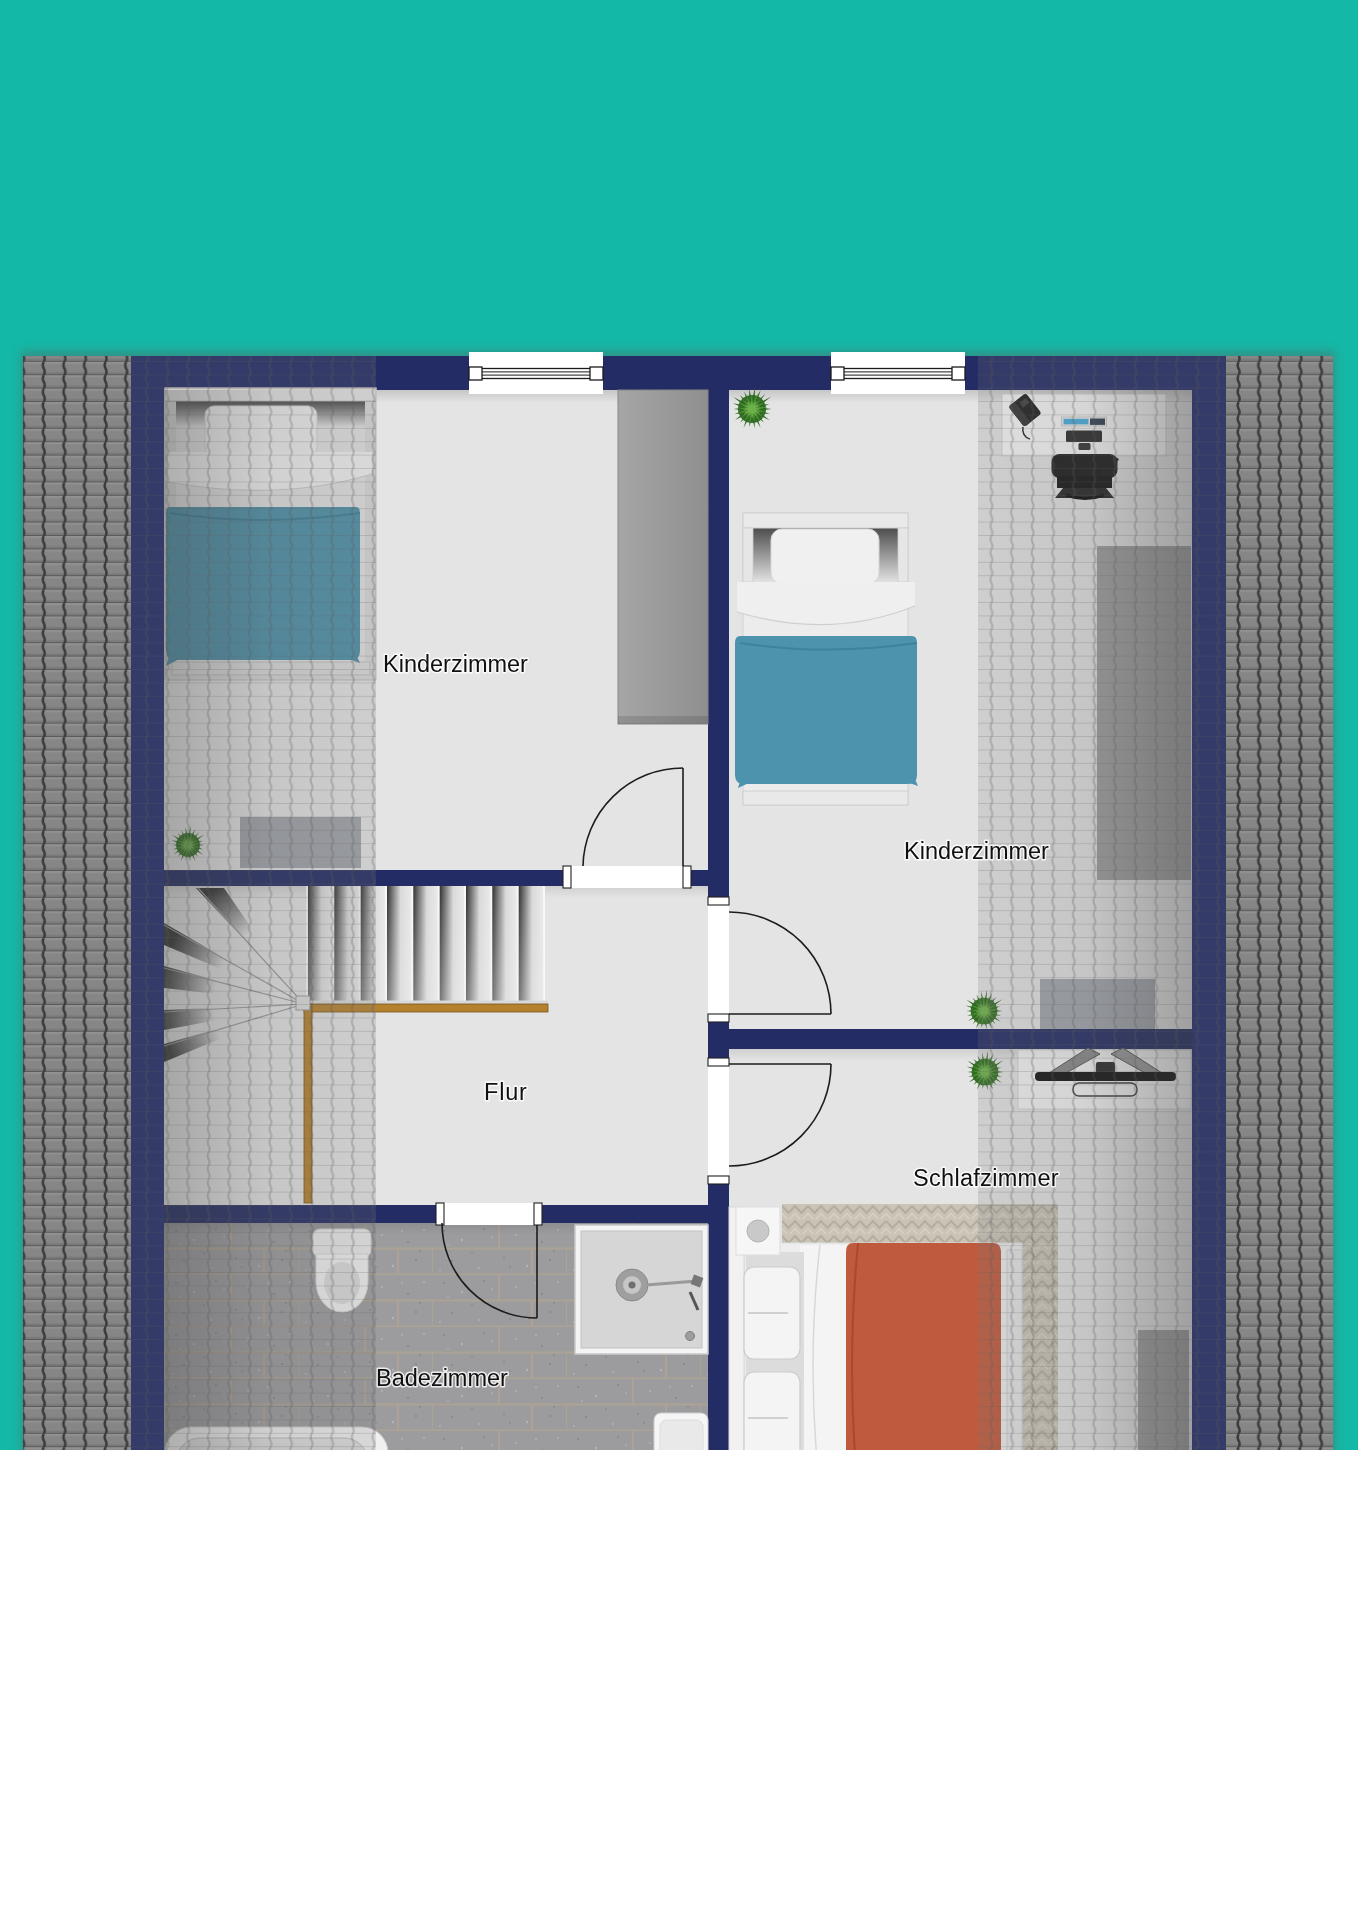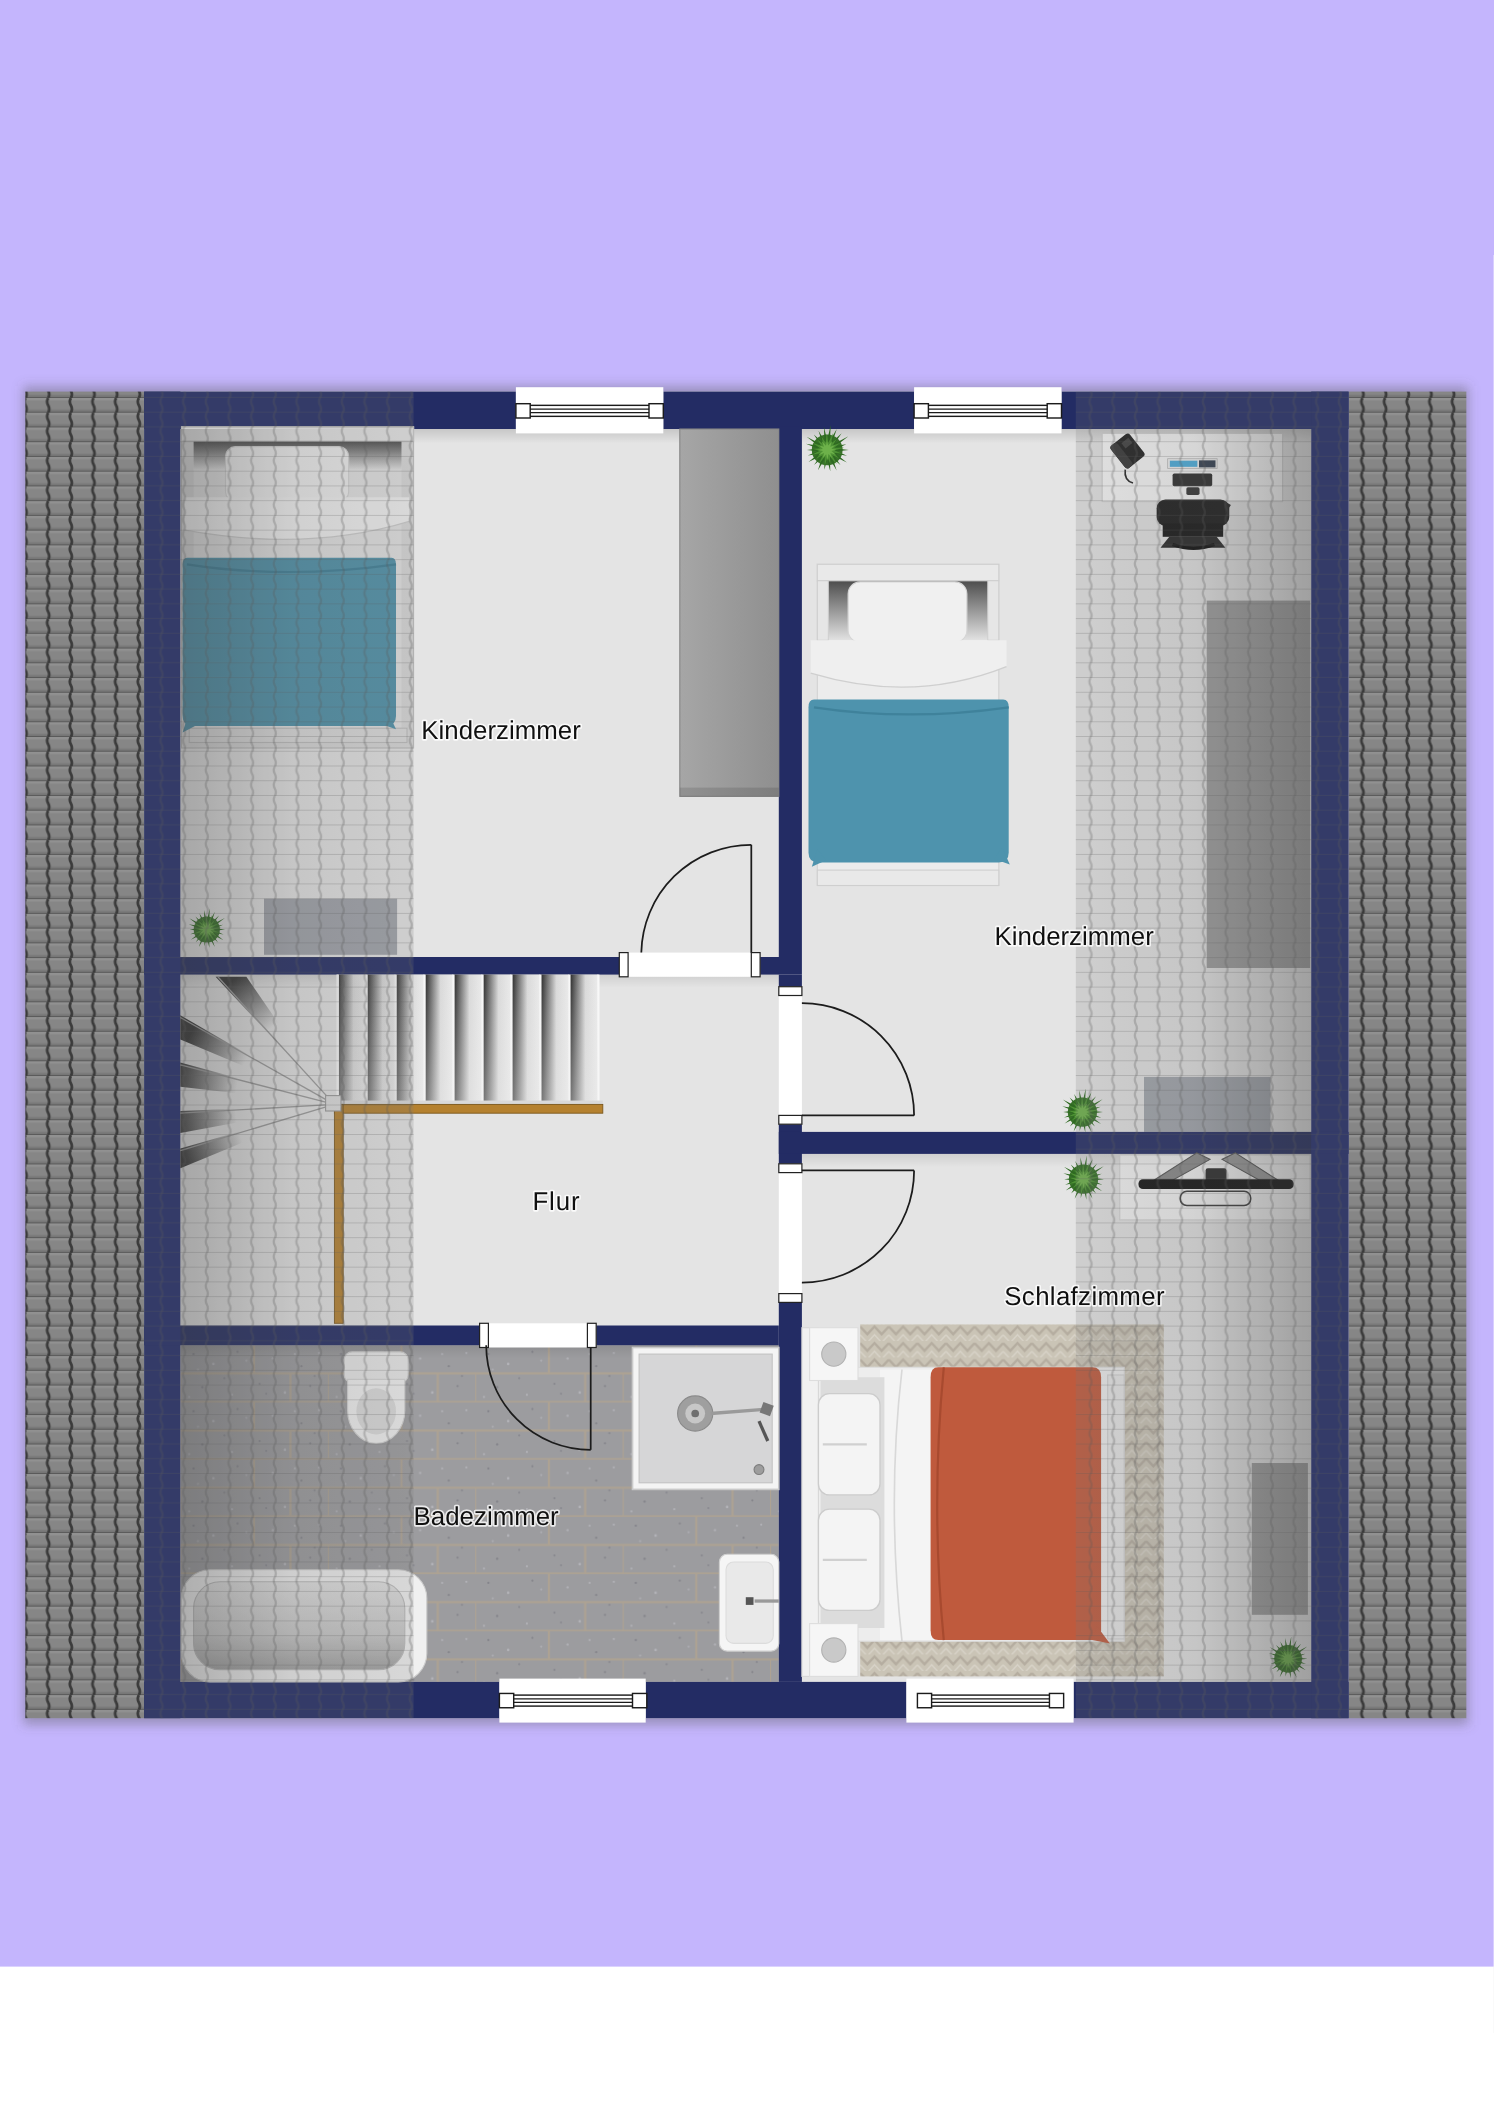--- a/index.html
+++ b/index.html
@@ -1,16 +1,16 @@
 <!DOCTYPE html>
 <html><head>
 <meta charset="utf-8">
 <style>
   html,body{margin:0;padding:0;background:#ffffff;}
-  .page{position:relative;width:1358px;height:1788px;background:#c4b5fd;overflow:hidden;
+  .page{position:relative;width:1358px;height:1450px;background:#14b8a6;overflow:hidden;
         font-family:"Liberation Sans", sans-serif;}
   svg{display:block;}
 </style>
 </head>
 <body>
 <div class="page">
 <svg width="1358" height="1920" viewBox="0 0 1358 1920">
 <defs>
 
   <pattern id="roofDark" width="20.6" height="13.4" patternUnits="userSpaceOnUse">

